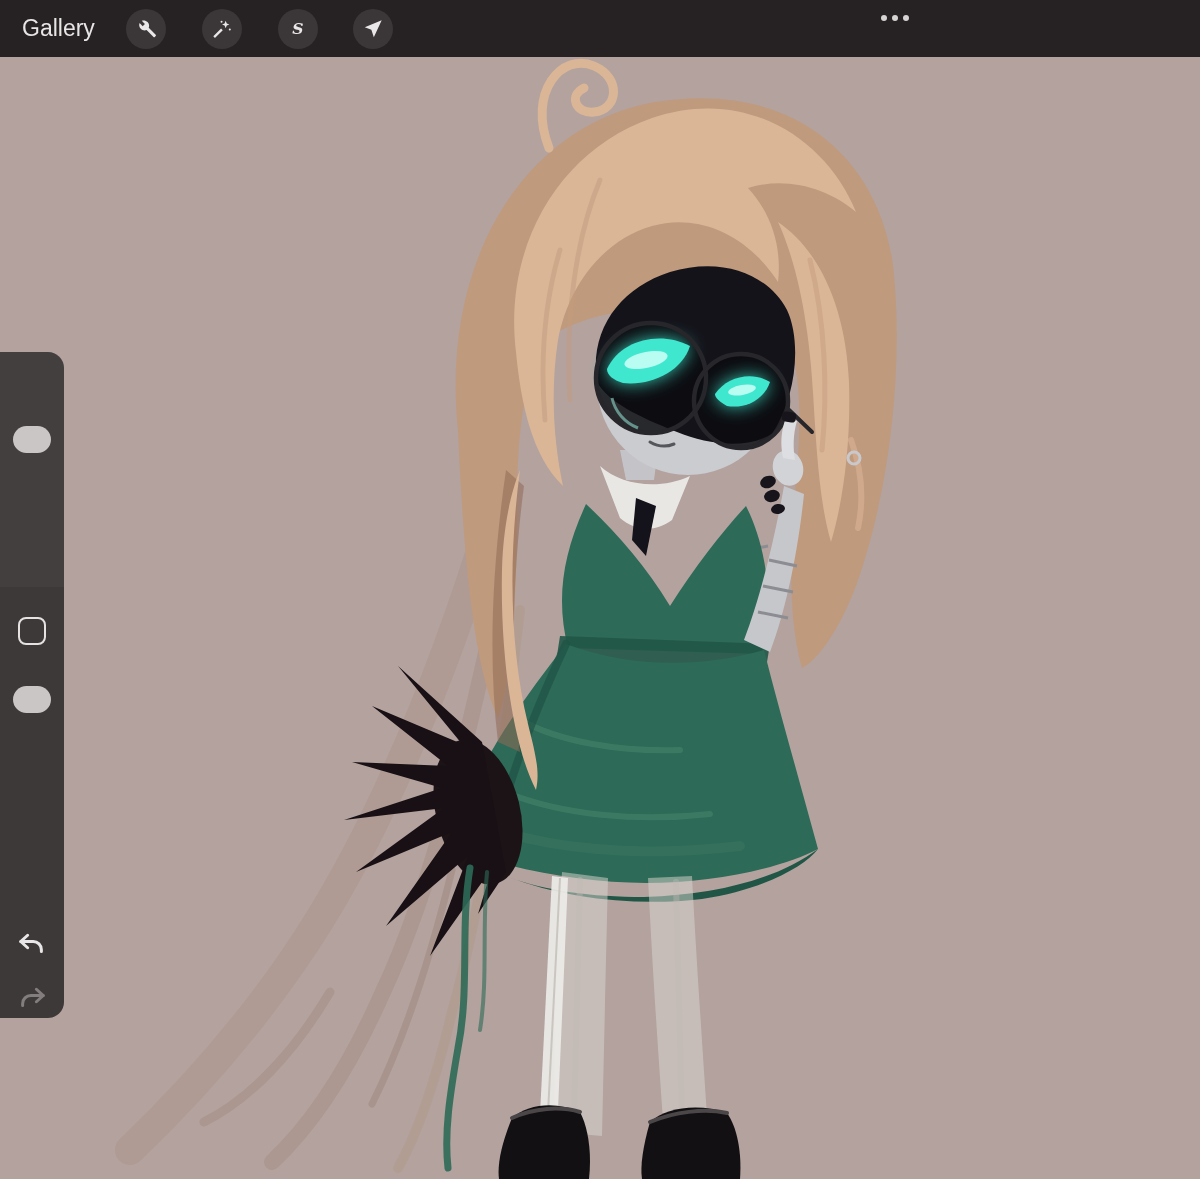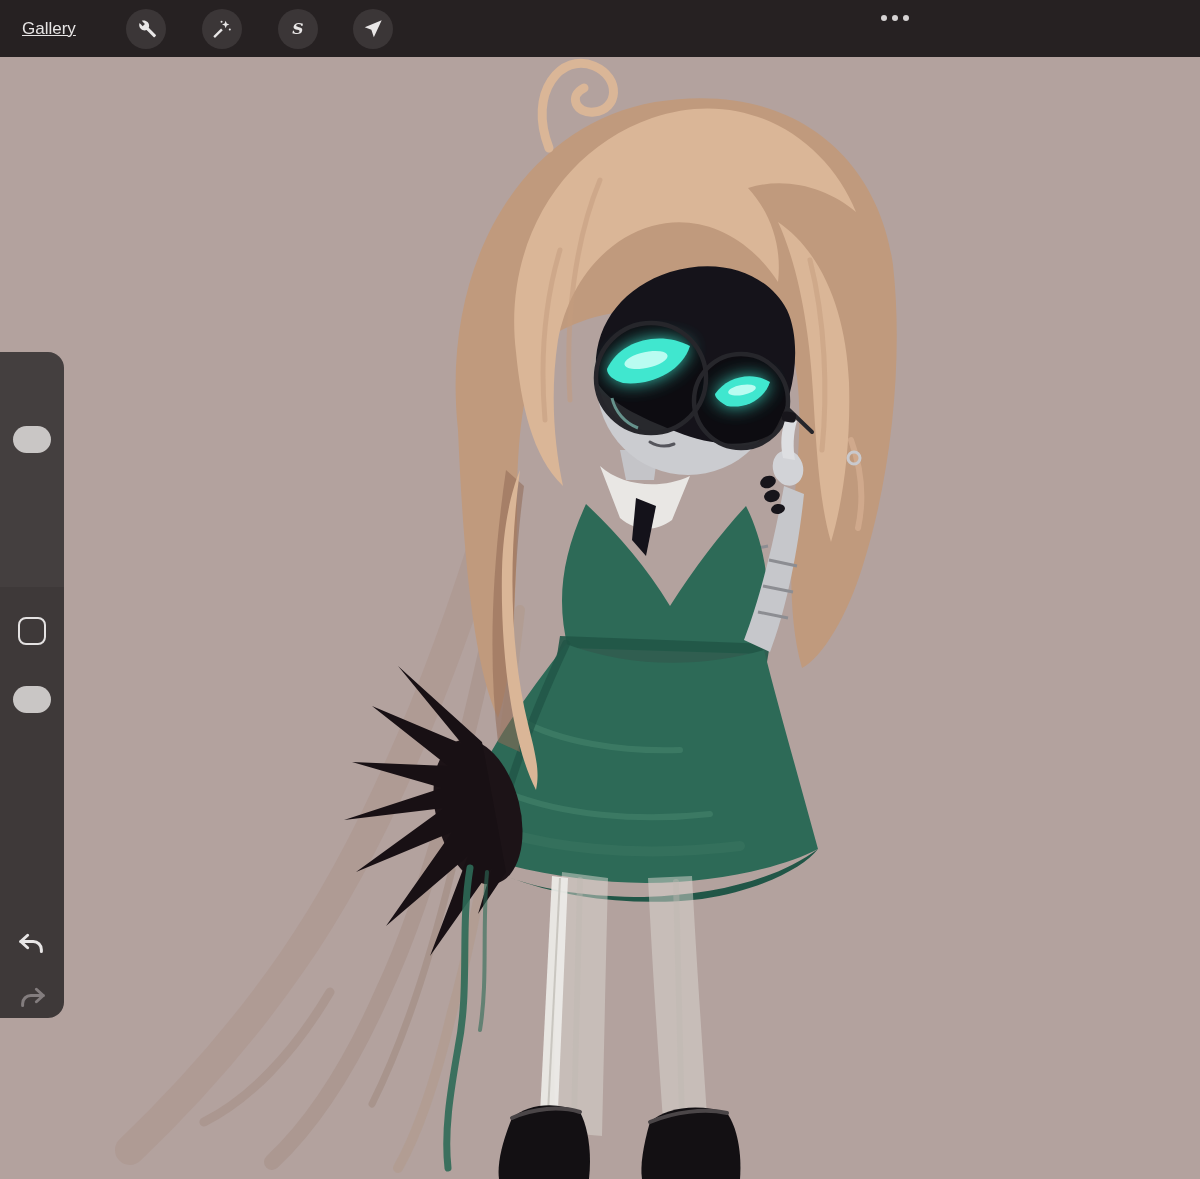--- a/index.html
+++ b/index.html
@@ -12,23 +12,22 @@
   
   .artwork{position:absolute;inset:0;width:1200px;height:1179px;}
   
   .topbar{
     position:absolute;top:0;left:0;width:1200px;height:57px;
     background:#262122;z-index:30;
   }
   .gallery-btn{
     position:absolute;left:22px;top:0;height:57px;line-height:57px;
     background:none;border:none;padding:0;margin:0;
-    color:#e7e5e5;font-size:17px;font-family:"Liberation Sans",sans-serif;
+    color:#e7e5e5;font-size:23px;font-family:"Liberation Sans",sans-serif;
     cursor:pointer;
-    text-decoration:underline;
   }
   .tool-btn{
     position:absolute;top:9px;width:40px;height:40px;border-radius:50%;
     background:#3b3637;border:none;padding:0;margin:0;
     display:flex;align-items:center;justify-content:center;cursor:pointer;
   }
   .tool-btn svg{display:block;}
   .more-btn{
     position:absolute;left:874px;top:4px;width:46px;height:24px;
     background:none;border:none;padding:0;margin:0;cursor:pointer;

